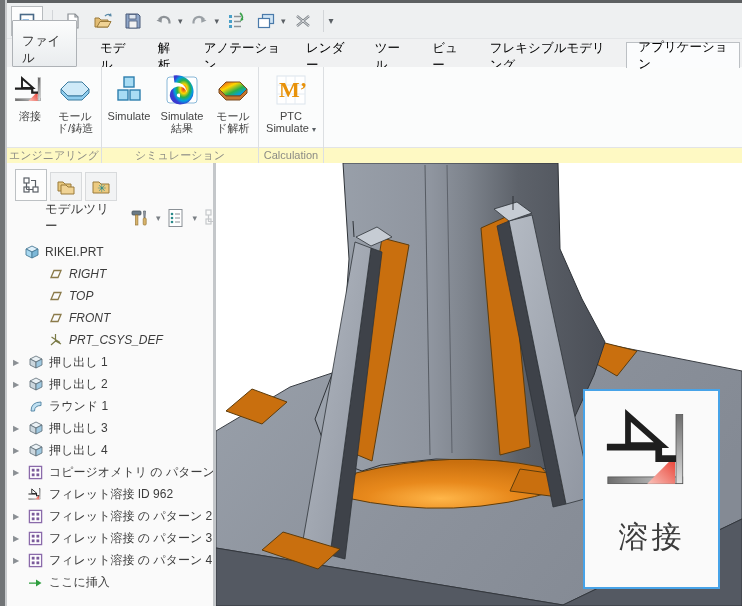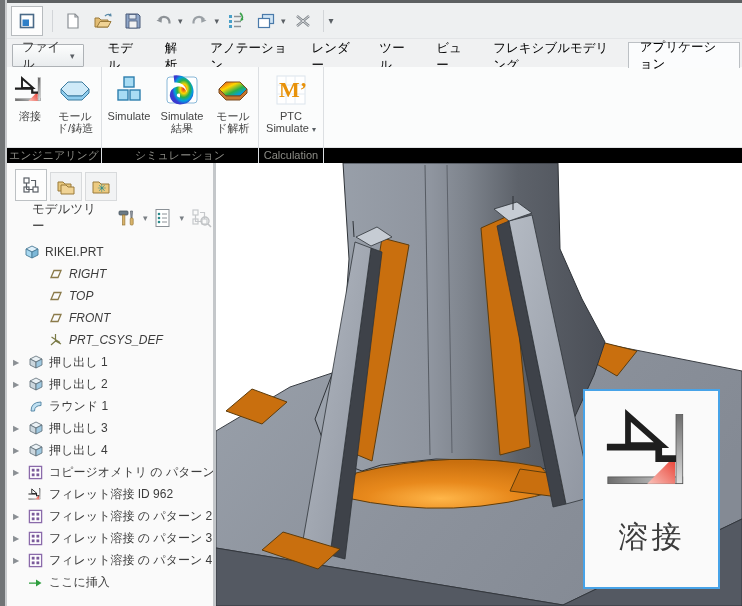--- a/index.html
+++ b/index.html
@@ -12,41 +12,41 @@
   
   .qat{position:absolute;left:7px;top:3px;width:735px;height:36px;background:#eef0f1;
     display:flex;align-items:center;gap:4px;padding-left:4px;box-sizing:border-box;border-bottom:1px solid #e3e5e7;}
   .qbtn{width:26px;height:26px;display:flex;align-items:center;justify-content:center;}
   .qbtn svg{display:block;}
   .qsep{width:1px;height:22px;background:#d2d5d8;margin:0 3px;}
   .qdrop{font-size:9px;color:#5a5f64;margin-left:-2px;}
   .appbox{width:30px;height:28px;border:1px solid #b7bbbe;background:#fdfdfd;display:flex;align-items:center;justify-content:center;margin-right:2px;}
   
   .tabbar{position:absolute;left:7px;top:39px;width:735px;height:28px;background:#f0f1f2;display:flex;align-items:flex-end;}
-  .filetab{margin:6px 12px 0 5px;height:21px;padding:0 9px;border:1px solid #aeb2b6;background:linear-gradient(#fcfdfd,#e9ecee);
-    display:flex;align-items:center;gap:5px;font-size:12.5px;color:#333;border-radius:1px;}
+  .filetab{margin:6px 12px 0 5px;height:21px;padding:12px 9px;border:1px solid #aeb2b6;background:linear-gradient(#fcfdfd,#e9ecee);
+    display:flex;align-items:center;gap:5px;font-size:12.5px;color:#333;border-radius:1px;flex-direction:column;}
   .tab{height:21px;padding:0 11px;display:flex;align-items:center;font-size:12.5px;color:#000000;margin-right:2px;}
   .tab.active{background:#fbfcfd;border:1px solid #bcc0c4;border-bottom:none;height:25px;margin-bottom:-1px;z-index:2;}
   
   .ribbon{position:absolute;left:7px;top:67px;width:735px;height:96px;background:#fbfcfc;border-bottom:1px solid #c2c6ca;display:flex;}
   .rgroup{display:flex;flex-direction:column;border-right:1px solid #dcdfe2;}
   .rgroup.fill{flex:1;border-right:none;}
   .rbuttons{height:79px;display:flex;align-items:flex-start;padding:3px 2px 0 2px;}
   .rbtn{width:50px;min-height:72px;display:flex;flex-direction:column;align-items:center;padding-top:3px;}
   .rbtn .ricon{height:34px;display:flex;align-items:center;justify-content:center;}
   .rlabel{font-size:11px;line-height:12px;color:#444;text-align:center;white-space:pre-line;margin-top:3px;}
-  .rgl{height:16px;background:#000000;border-top:1px solid #e2e4e6;font-size:11px;color:#8c8c86;
+  .rgl{height:16px;background:#fef9c3;border-top:1px solid #e2e4e6;font-size:11px;color:#8c8c86;
     display:flex;align-items:center;justify-content:center;}
   
   .nav{position:absolute;left:7px;top:163px;width:206px;height:443px;background:#fafafa;}
   .navtabs{position:absolute;left:8px;top:6px;display:flex;align-items:flex-end;height:32px;}
   .ntab{width:30px;height:27px;display:flex;align-items:center;justify-content:center;margin-right:3px;
     border:1px solid #d8dadc;background:#f2f3f4;}
   .ntab.active{background:#fdfdfd;border:1px solid #bdc1c4;height:30px;}
-  .navhead{position:absolute;left:3px;top:40px;width:206px;height:30px;display:flex;align-items:center;}
+  .navhead{position:absolute;left:16px;top:40px;width:206px;height:30px;display:flex;align-items:center;}
   .navtitle{font-size:12.5px;color:#3a3a3a;margin-left:22px;margin-right:10px;}
   .hicon{display:flex;align-items:center;margin:0 3px;}
   .hdrop{font-size:9px;color:#7a7f84;margin:0 4px;}
   .hicon.disabled{opacity:.4;}
   
   .tree{position:absolute;left:0;top:78px;width:206px;}
   .trow{height:22px;display:flex;align-items:center;padding-left:6px;cursor:default;}
   .tarrow{width:14px;font-size:8px;color:#8a8f94;text-align:left;flex:none;}
   .tarrow.none{visibility:hidden;}
   .trow.root{padding-left:16px;}

